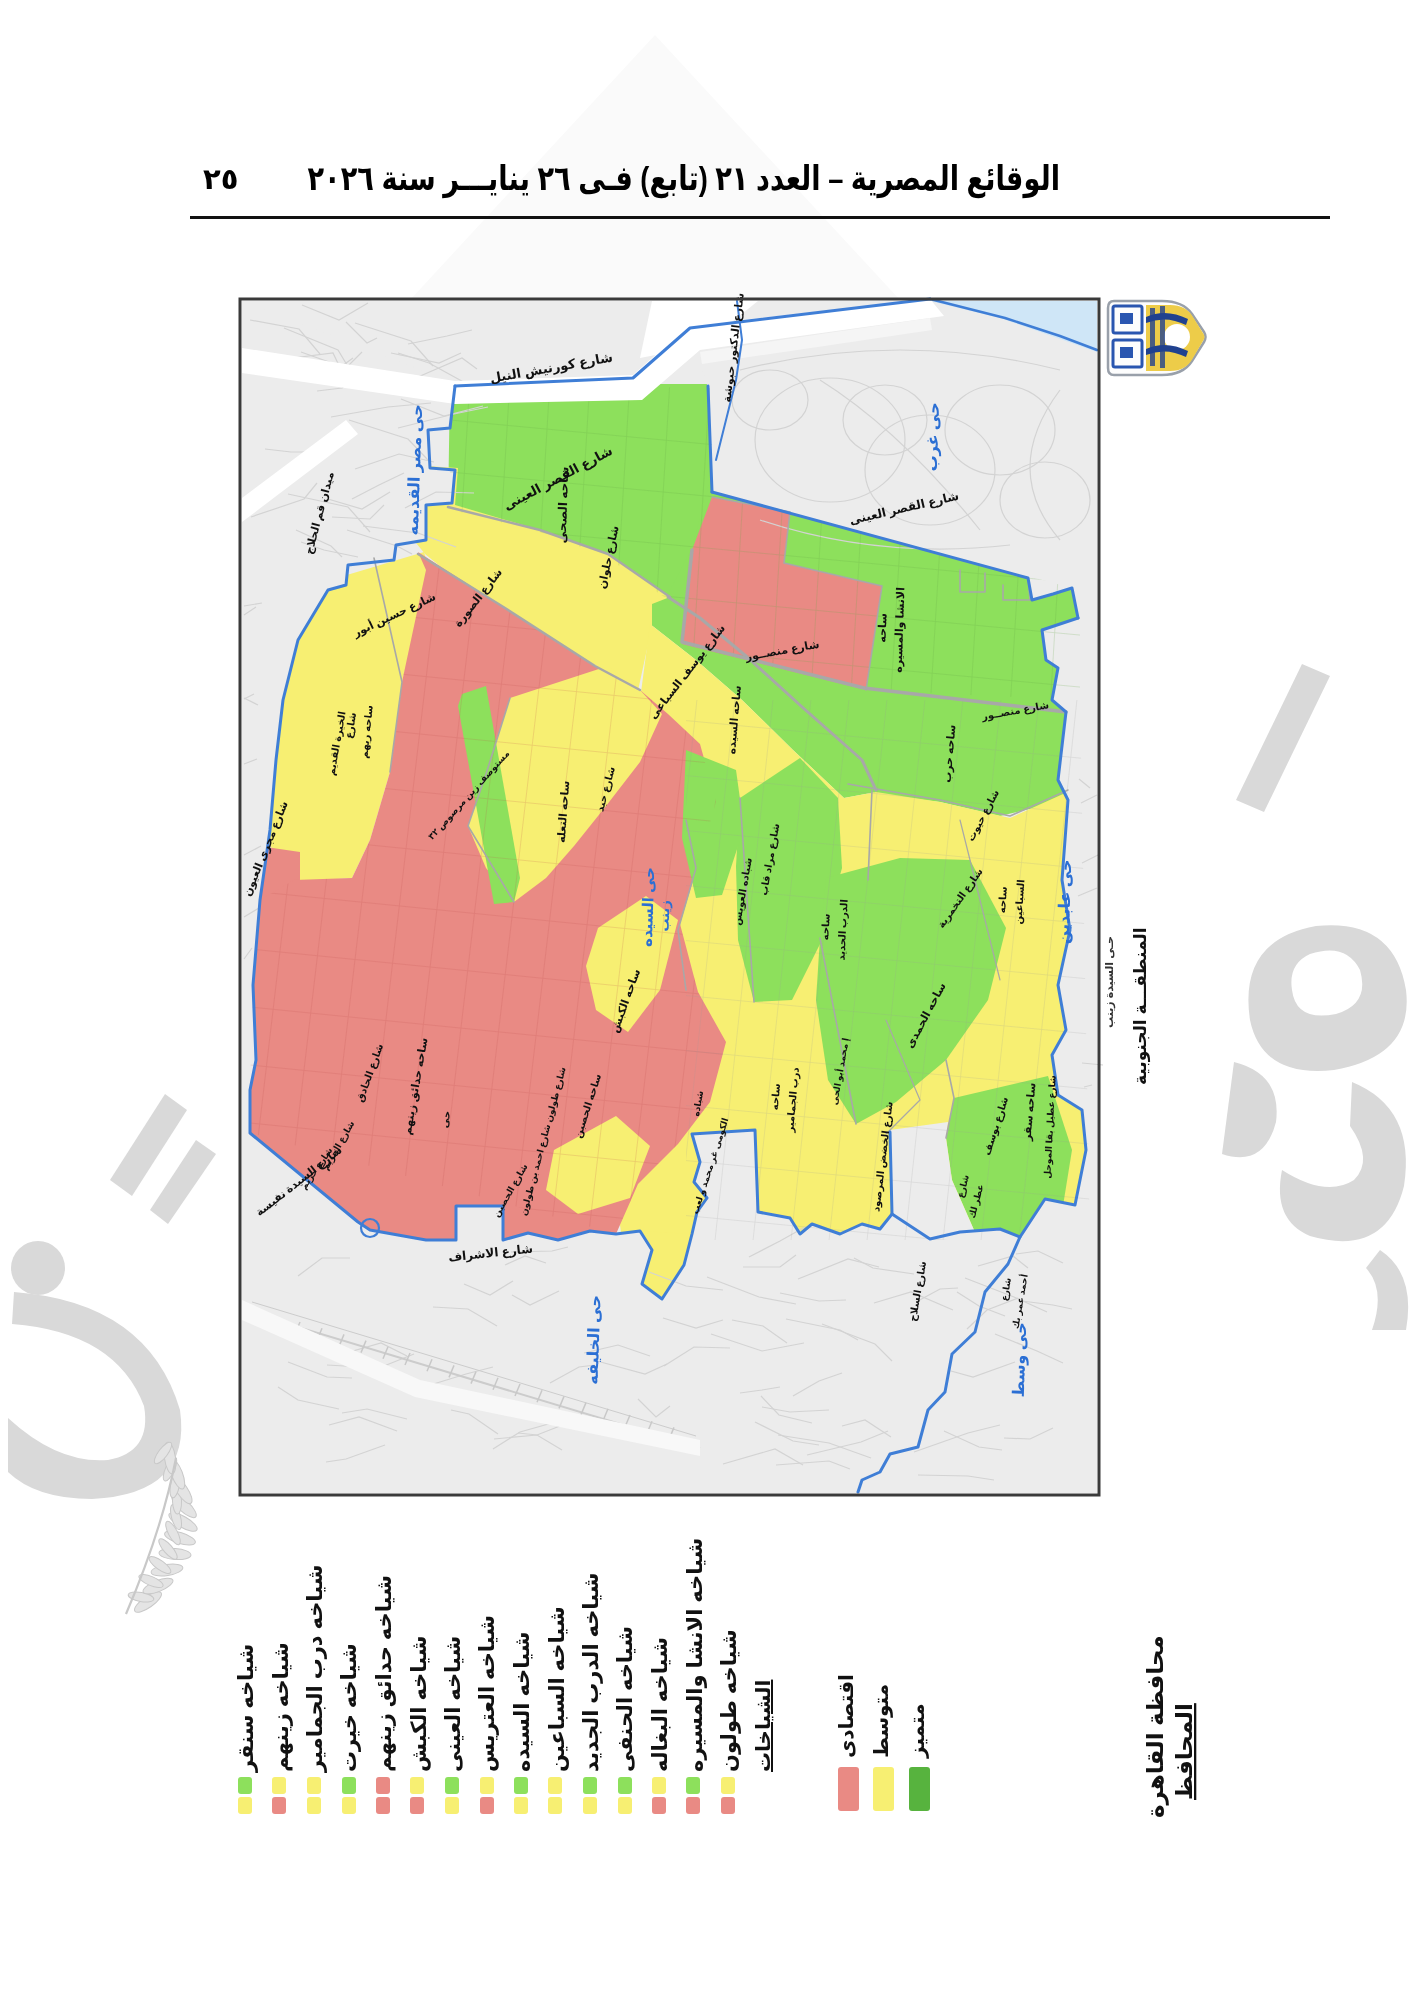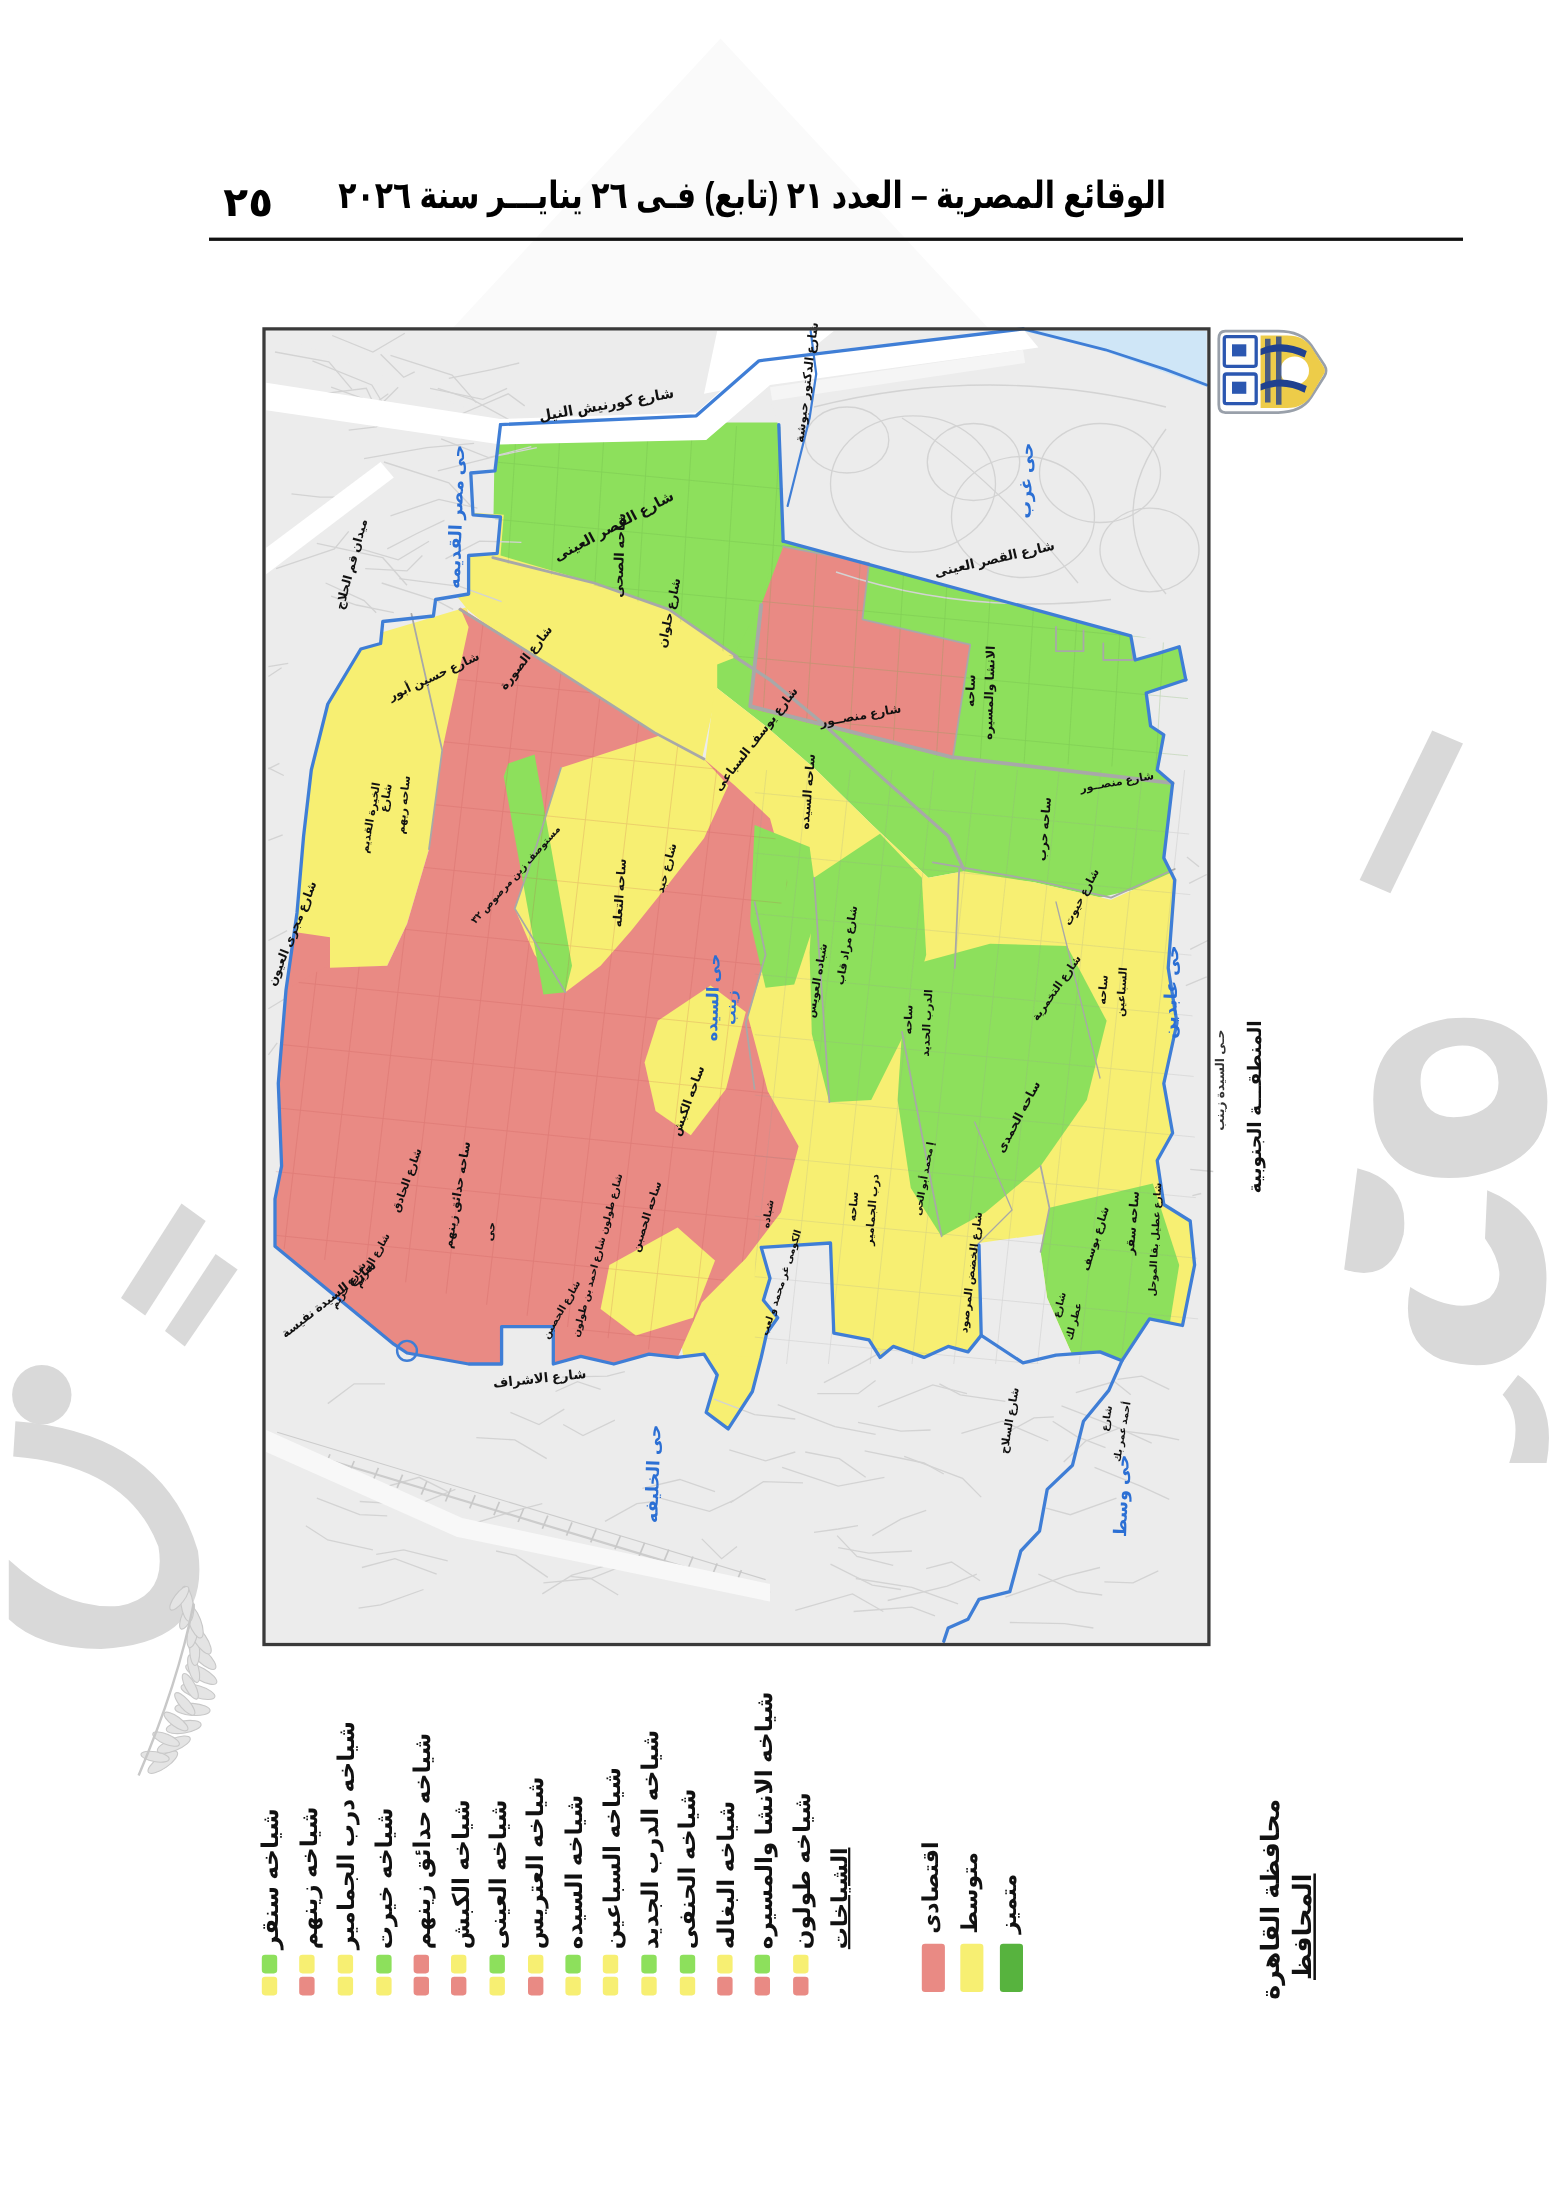--- a/index.html
+++ b/index.html
@@ -526,21 +526,21 @@
 <rect x="1120" y="347" width="13" height="11" fill="#2a56b0"></rect>
 </g>
 
 <text x="1146" y="1085" transform="rotate(-90 1146 1085)" font-size="17" font-weight="bold" fill="#111" text-anchor="start">المنطقـــة الجنوبية</text>
 
 <text x="1113" y="1028" transform="rotate(-90 1113 1028)" font-size="11" font-weight="bold" fill="#333" text-anchor="start">حـى السيدة زينب</text>
 </svg>
 
 <div class="abs" dir="rtl" style="right:356px;top:158px;width:752px;text-align:center;font-size:34px;font-weight:bold;white-space:nowrap;transform:scaleX(0.80);transform-origin:100% 50%;">الوقائع المصرية – العدد ٢١ (تابع) فـى ٢٦ ينايـــر سنة ٢٠٢٦</div>
 
-<div class="abs" style="left:203px;top:162px;font-size:37px;font-weight:bold;">٢٥</div>
+<div class="abs" style="left:203px;top:162px;font-size:29px;font-weight:bold;">٢٥</div>
 
 <div class="abs" style="left:190px;top:216px;width:1140px;height:3px;background:#111;"></div>
 
 <svg class="abs" style="left:0;top:1500px" width="1416" height="500" viewBox="0 1500 1416 500">
 
 <text x="253" y="1772" transform="rotate(-90 253 1772)" font-size="21" font-weight="bold" fill="#111" text-anchor="start">شياخه سنقر</text>
 <rect x="238" y="1777" width="14" height="17" rx="3" fill="#8de05c"></rect>
 <rect x="238" y="1797" width="14" height="17" rx="3" fill="#f7ef72"></rect>
 
 <text x="288" y="1772" transform="rotate(-90 288 1772)" font-size="21" font-weight="bold" fill="#111" text-anchor="start">شياخه زينهم</text>

